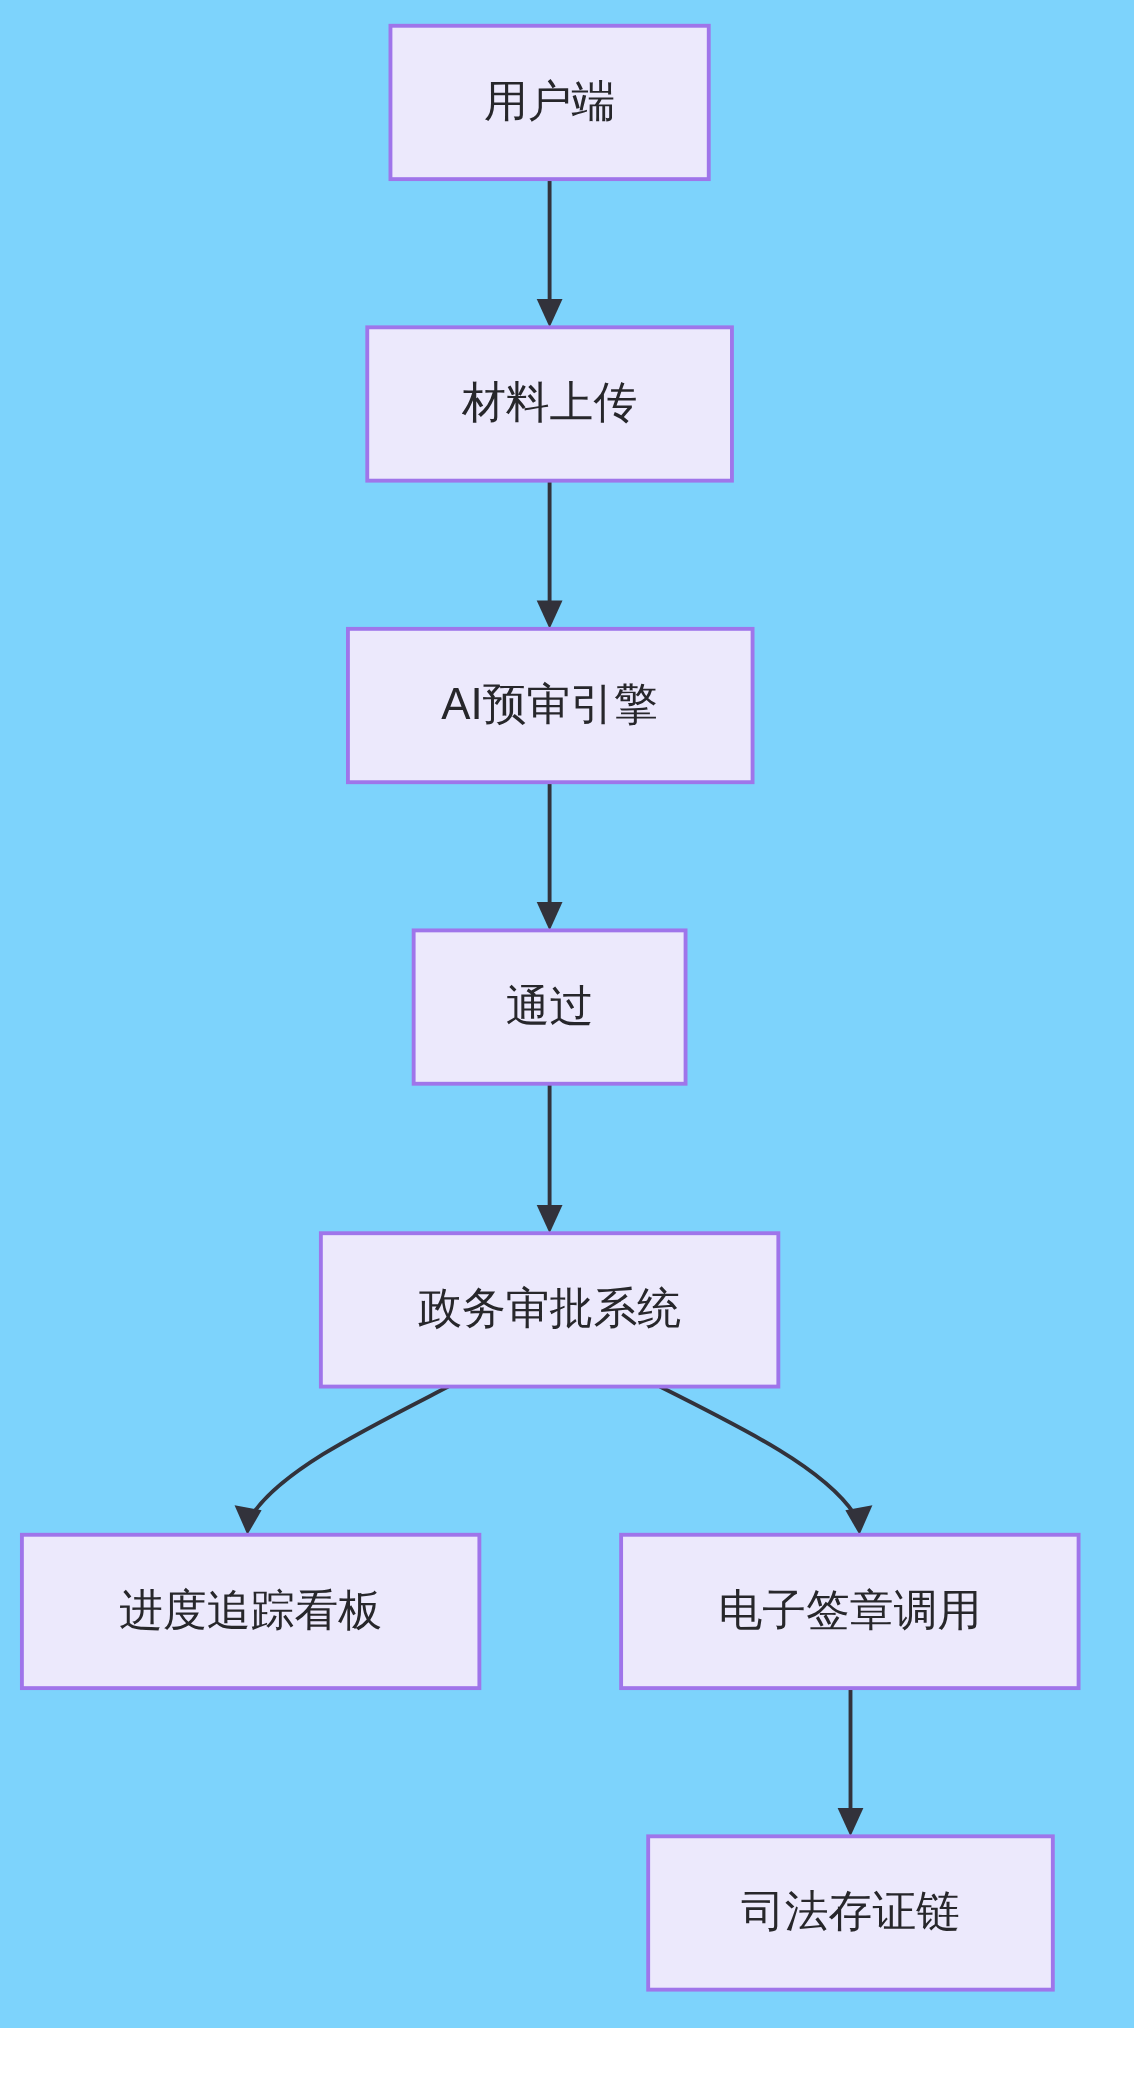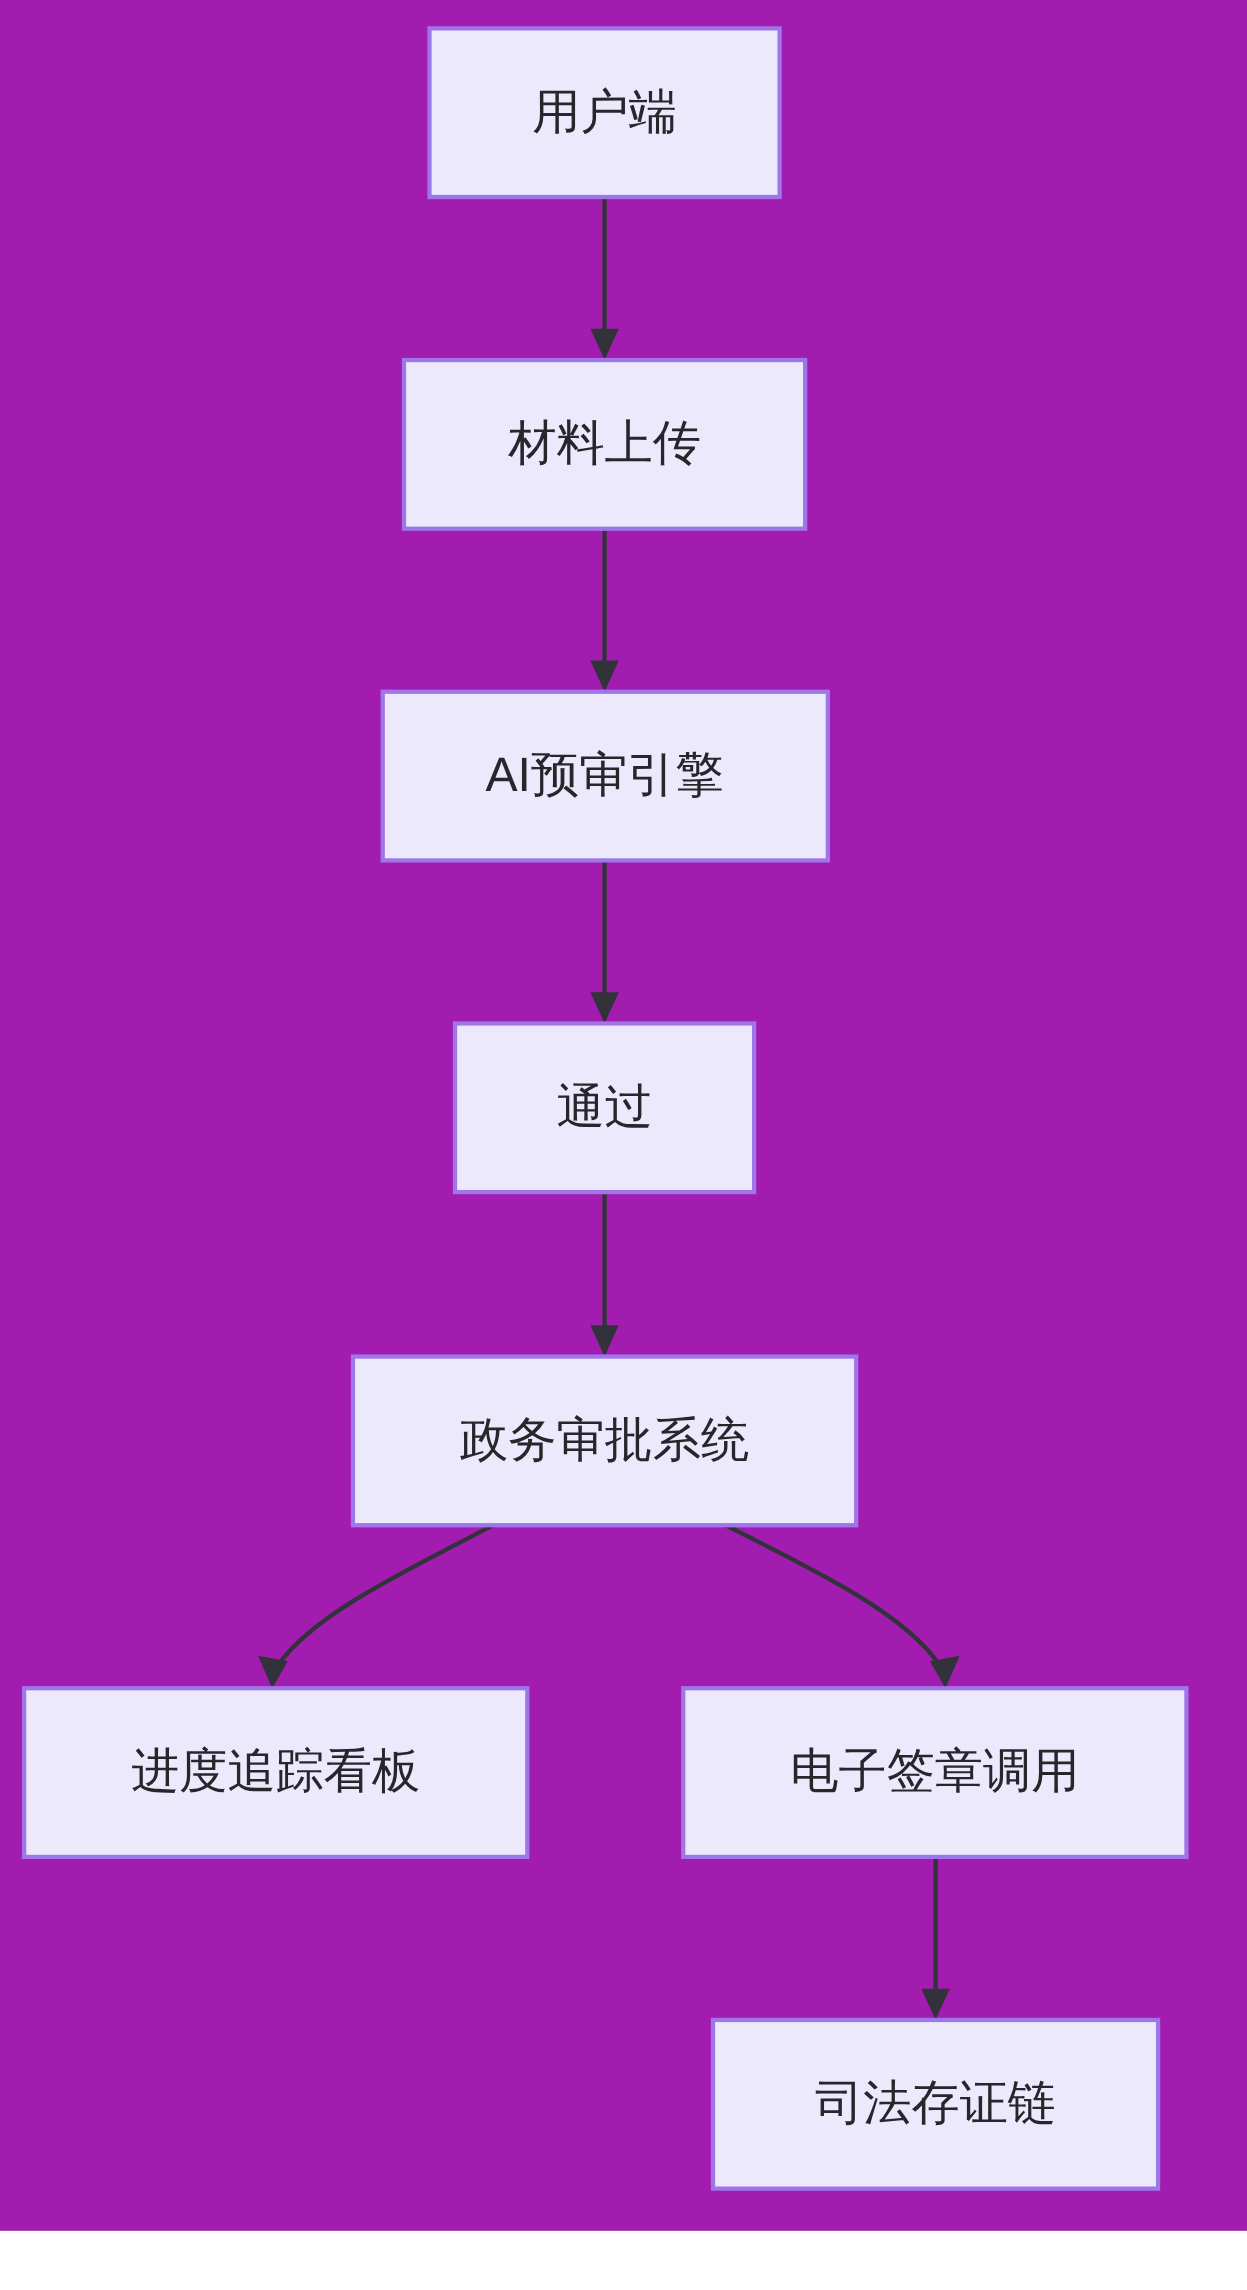--- a/index.html
+++ b/index.html
@@ -10,21 +10,21 @@
   body {
     width: 1134px;
     height: 2082px;
     overflow: hidden;
     font-family: "Liberation Sans", "DejaVu Sans", sans-serif;
   }
   #flowchart-root {
     position: relative;
     width: 1134px;
     height: 2028px;
-    background: #a21caf;
+    background: #7dd3fc;
   }
   svg.flow-canvas {
     display: block;
     width: 1134px;
     height: 2082px;
   }
   .node-rect {
     fill: #ece9fc;
     stroke: #9f75ea;
     stroke-width: 3px;

